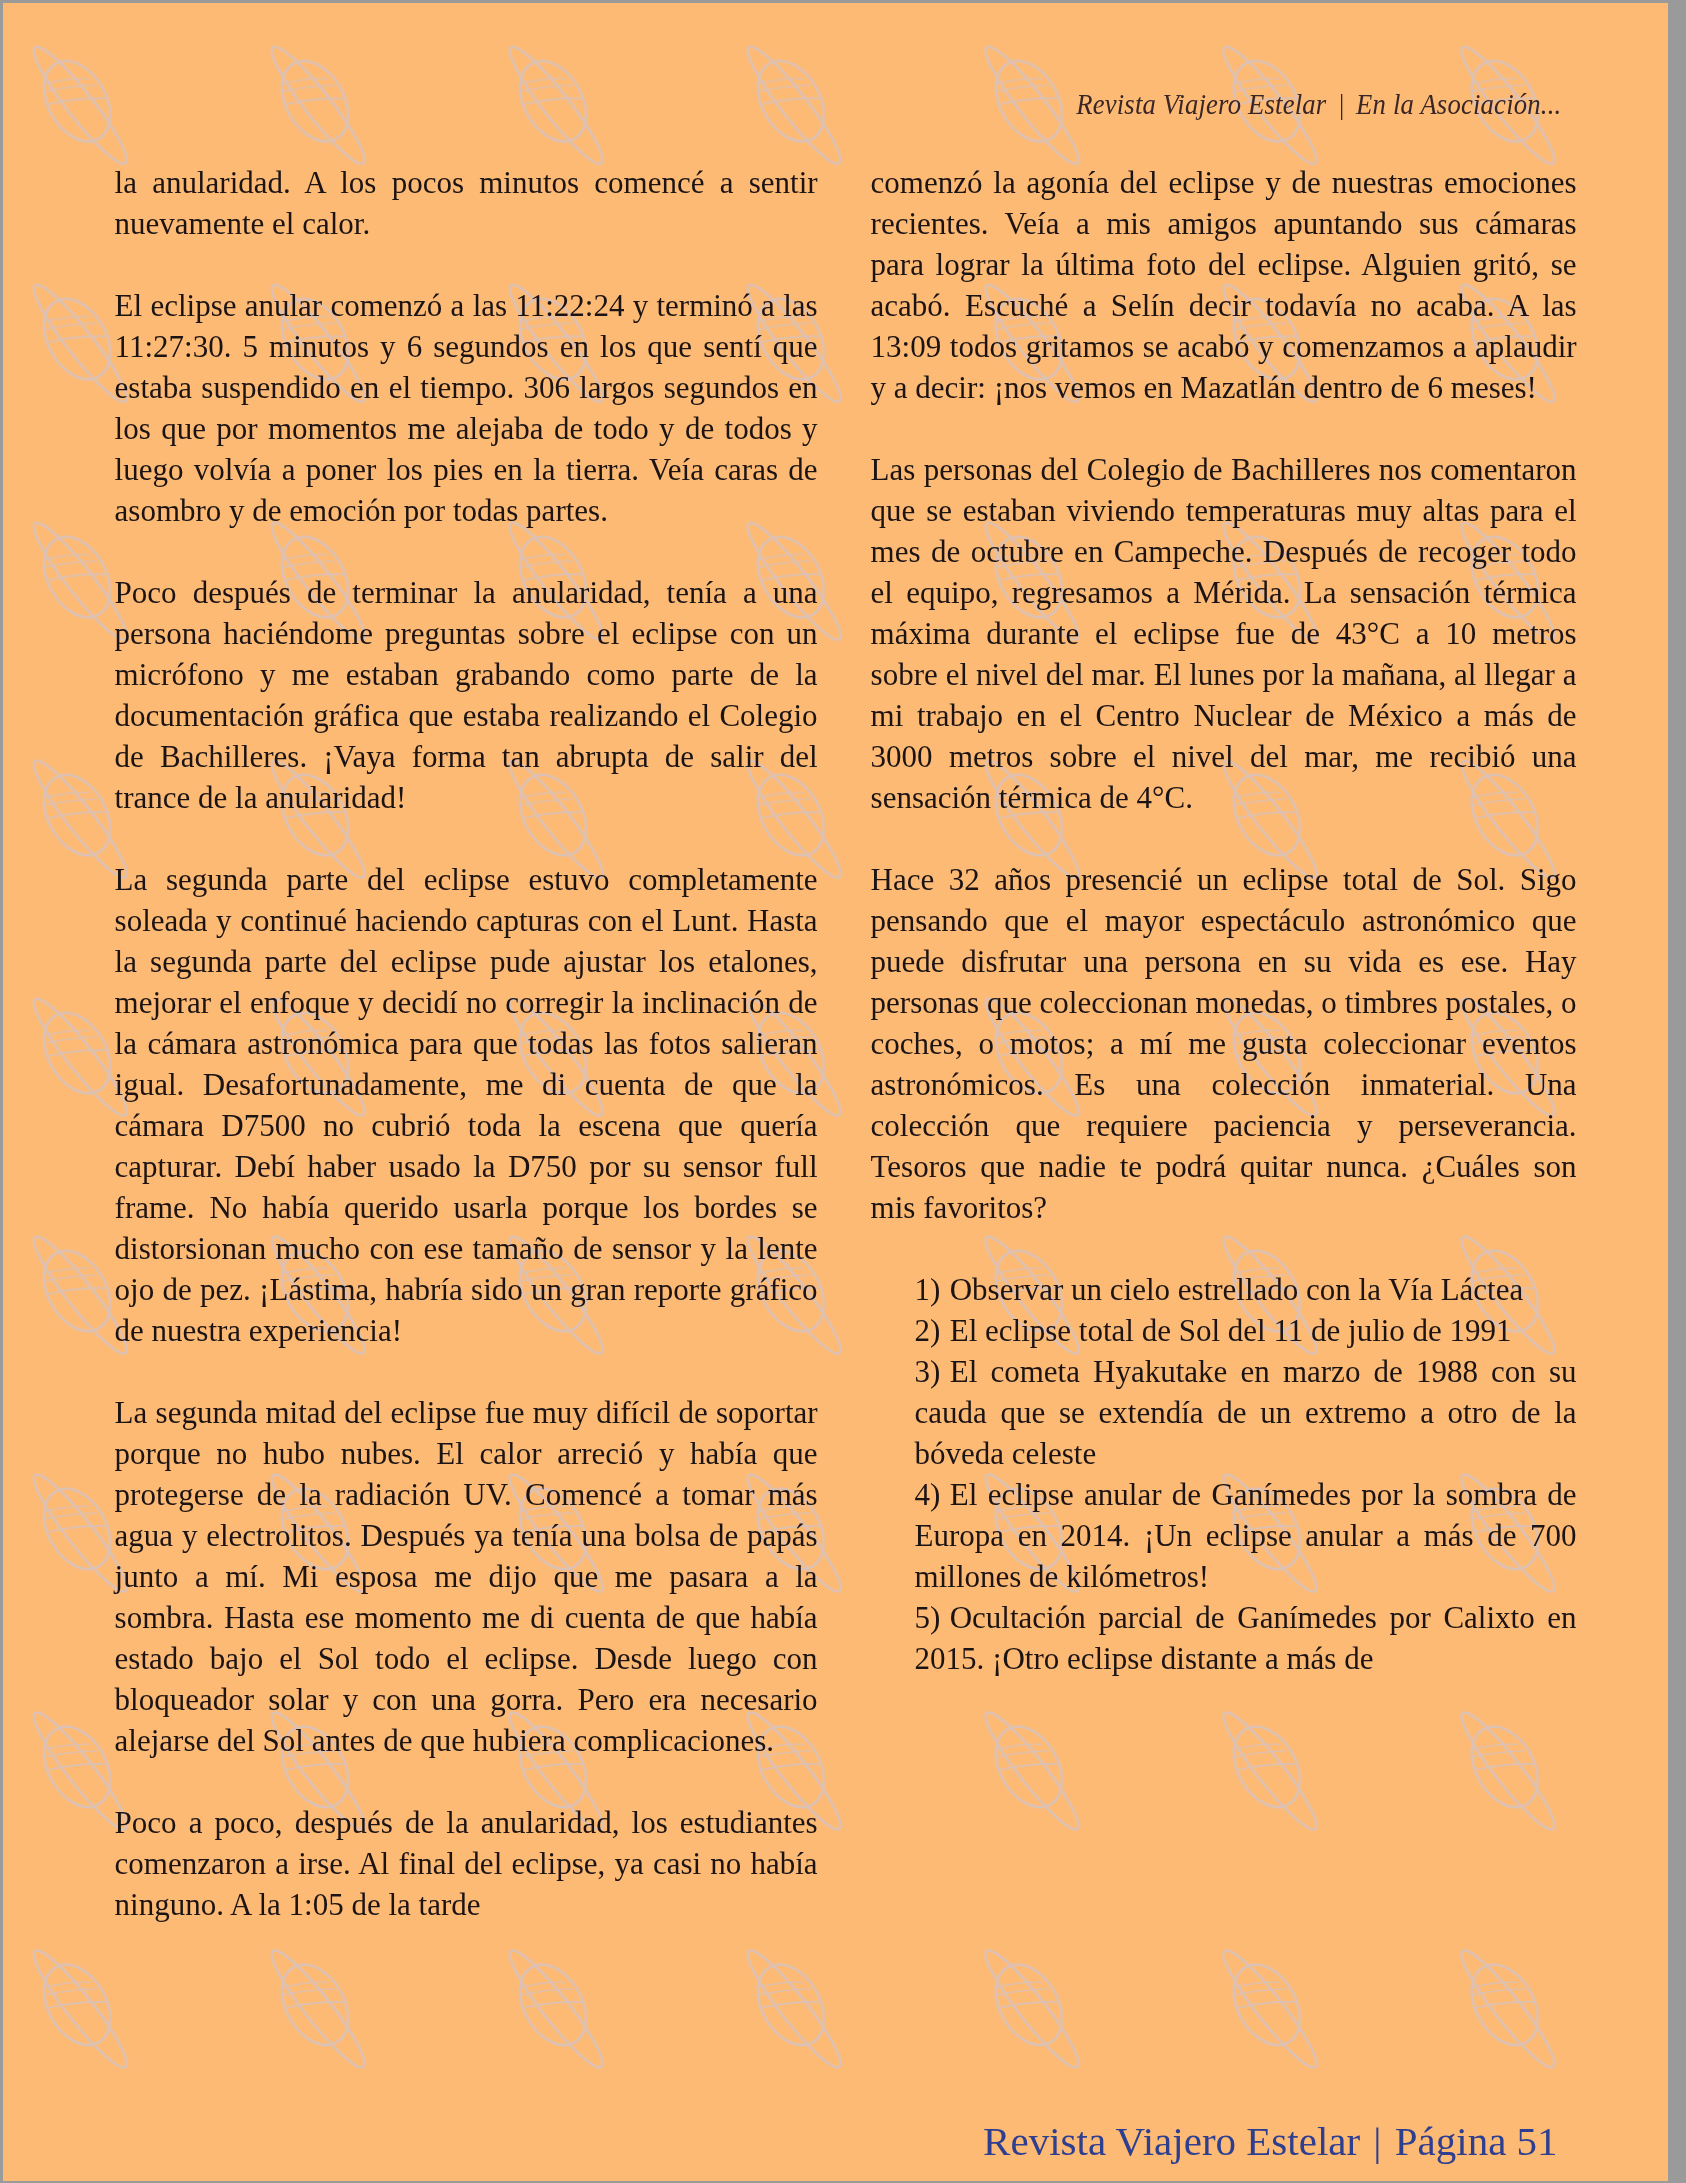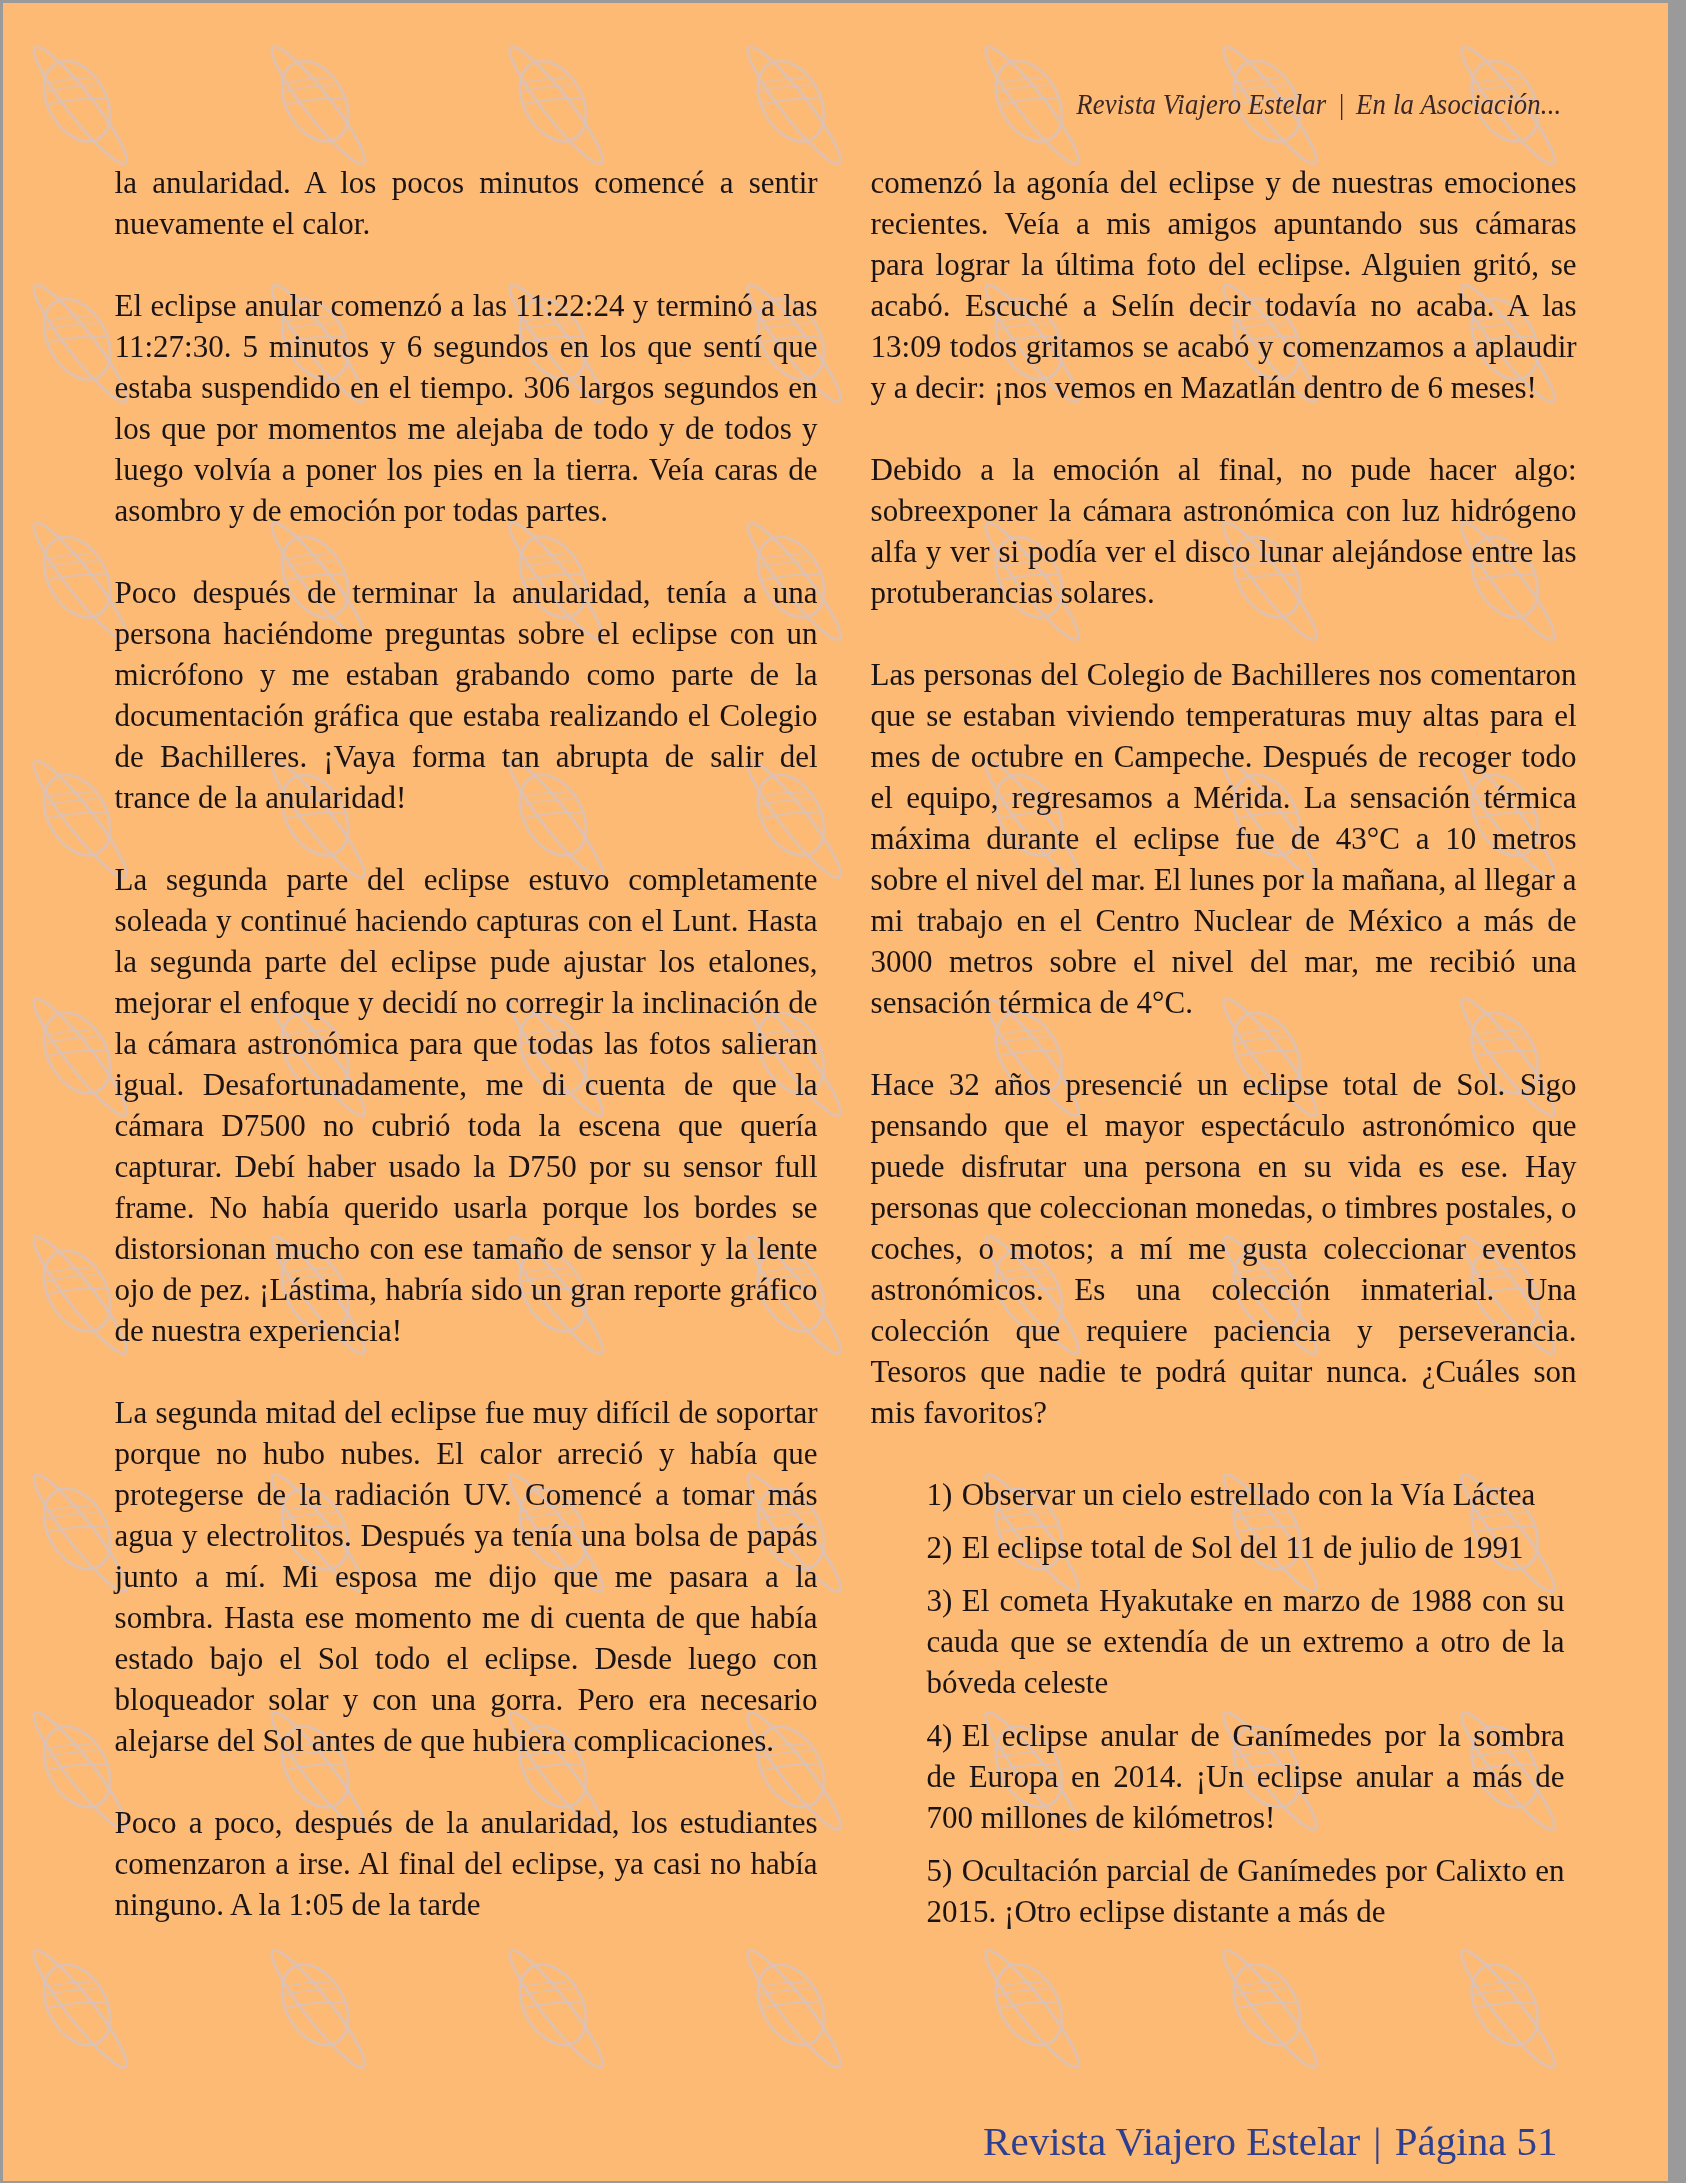--- a/index.html
+++ b/index.html
@@ -36,21 +36,21 @@
     font-size: 31px;
     line-height: 41px;
     color: #1c1414;
     text-align: justify;
   }
   .col-left { left: 112px; }
   .col-right { left: 868px; width: 706px; }
   .column p { margin: 0 0 41px 0; }
   .column p.last { margin-bottom: 8px; }
   .fav-list { margin: 0; padding: 0 0 0 44px; list-style: none; }
-  .fav-list li { margin: 12px; text-align: justify; }
+  .fav-list li { margin: 0; text-align: justify; }
   .fav-list .num { margin-right: 9.3px; }
   .running-footer {
     position: absolute; right: 110px; top: 2114px;
     font-family: "Liberation Serif", serif;
     font-size: 41px;
     color: #2e3f8f;
     white-space: nowrap;
   }
   .running-footer .sep { margin: 0 13.2px; }
 </style>
@@ -83,21 +83,20 @@
     <p>la anularidad. A los pocos minutos comencé a sentir nuevamente el calor.</p>
     <p>El eclipse anular comenzó a las 11:22:24 y terminó a las 11:27:30. 5 minutos y 6 segundos en los que sentí que estaba suspendido en el tiempo. 306 largos segundos en los que por momentos me alejaba de todo y de todos y luego volvía a poner los pies en la tierra. Veía caras de asombro y de emoción por todas partes.</p>
     <p>Poco después de terminar la anularidad, tenía a una persona haciéndome preguntas sobre el eclipse con un micrófono y me estaban grabando como parte de la documentación gráfica que estaba realizando el Colegio de Bachilleres. ¡Vaya forma tan abrupta de salir del trance de la anularidad!</p>
     <p>La segunda parte del eclipse estuvo completamente soleada y continué haciendo capturas con el Lunt. Hasta la segunda parte del eclipse pude ajustar los etalones, mejorar el enfoque y decidí no corregir la inclinación de la cámara astronómica para que todas las fotos salieran igual. Desafortunadamente, me di cuenta de que la cámara D7500 no cubrió toda la escena que quería capturar. Debí haber usado la D750 por su sensor full frame. No había querido usarla porque los bordes se distorsionan mucho con ese tamaño de sensor y la lente ojo de pez. ¡Lástima, habría sido un gran reporte gráfico de nuestra experiencia!</p>
     <p>La segunda mitad del eclipse fue muy difícil de soportar porque no hubo nubes. El calor arreció y había que protegerse de la radiación UV. Comencé a tomar más agua y electrolitos. Después ya tenía una bolsa de papás junto a mí. Mi esposa me dijo que me pasara a la sombra. Hasta ese momento me di cuenta de que había estado bajo el Sol todo el eclipse. Desde luego con bloqueador solar y con una gorra. Pero era necesario alejarse del Sol antes de que hubiera complicaciones.</p>
     <p class="last">Poco a poco, después de la anularidad, los estudiantes comenzaron a irse. Al final del eclipse, ya casi no había ninguno. A la 1:05 de la tarde</p>
   </div>
 
   <div class="column col-right">
     <p>comenzó la agonía del eclipse y de nuestras emociones recientes. Veía a mis amigos apuntando sus cámaras para lograr la última foto del eclipse. Alguien gritó, se acabó. Escuché a Selín decir todavía no acaba. A las 13:09 todos gritamos se acabó y comenzamos a aplaudir y a decir: ¡nos vemos en Mazatlán dentro de 6 meses!</p>
-    <p>Debido a la emoción al final, no pude hacer algo: sobreexponer la cámara astronómica con luz hidrógeno alfa y ver si podía ver el disco lunar alejándose entre las protuberancias solares.</p>
     <p>Las personas del Colegio de Bachilleres nos comentaron que se estaban viviendo temperaturas muy altas para el mes de octubre en Campeche. Después de recoger todo el equipo, regresamos a Mérida. La sensación térmica máxima durante el eclipse fue de 43°C a 10 metros sobre el nivel del mar. El lunes por la mañana, al llegar a mi trabajo en el Centro Nuclear de México a más de 3000 metros sobre el nivel del mar, me recibió una sensación térmica de 4°C.</p>
     <p>Hace 32 años presencié un eclipse total de Sol. Sigo pensando que el mayor espectáculo astronómico que puede disfrutar una persona en su vida es ese. Hay personas que coleccionan monedas, o timbres postales, o coches, o motos; a mí me gusta coleccionar eventos astronómicos. Es una colección inmaterial. Una colección que requiere paciencia y perseverancia. Tesoros que nadie te podrá quitar nunca. ¿Cuáles son mis favoritos?</p>
     <ul class="fav-list">
       <li><span class="num">1)</span><span>Observar un cielo estrellado con la Vía Láctea</span></li>
       <li><span class="num">2)</span><span>El eclipse total de Sol del 11 de julio de 1991</span></li>
       <li><span class="num">3)</span><span>El cometa Hyakutake en marzo de 1988 con su cauda que se extendía de un extremo a otro de la bóveda celeste</span></li>
       <li><span class="num">4)</span><span>El eclipse anular de Ganímedes por la sombra de Europa en 2014. ¡Un eclipse anular a más de 700 millones de kilómetros!</span></li>
       <li><span class="num">5)</span><span>Ocultación parcial de Ganímedes por Calixto en 2015. ¡Otro eclipse distante a más de</span></li>
     </ul>
   </div>

